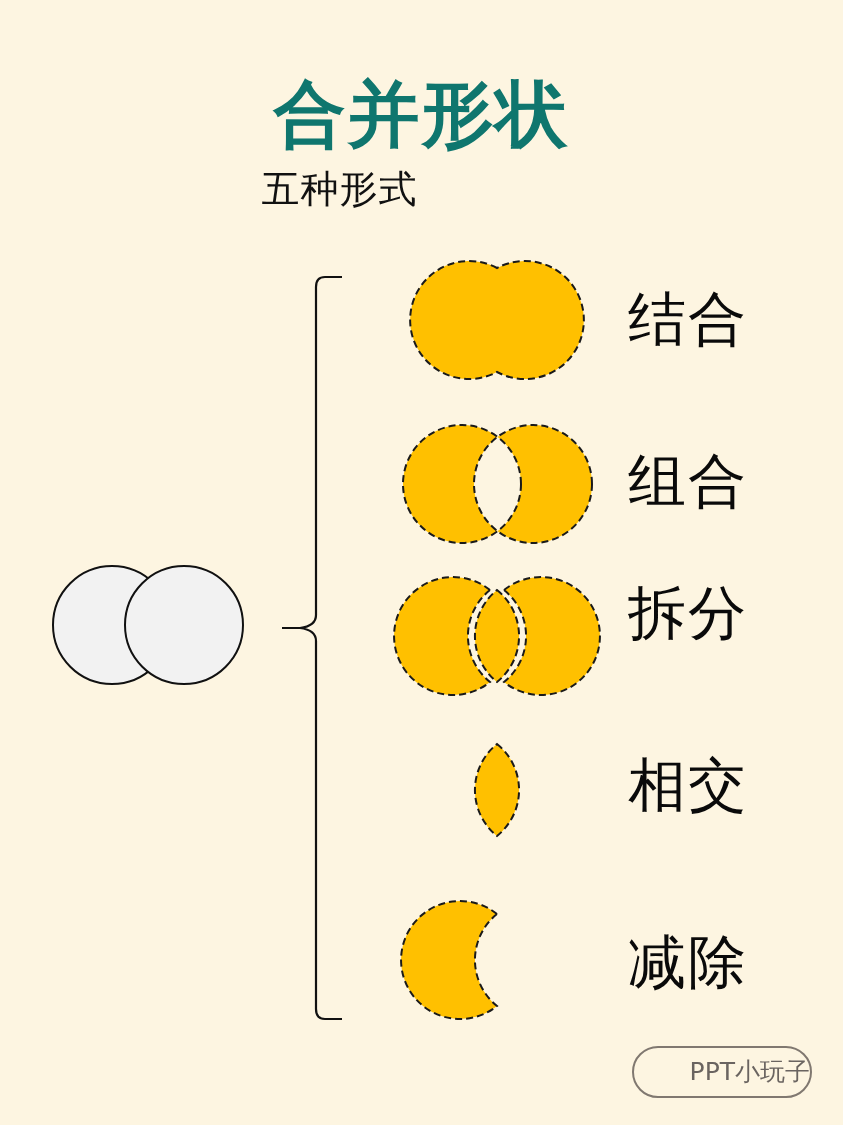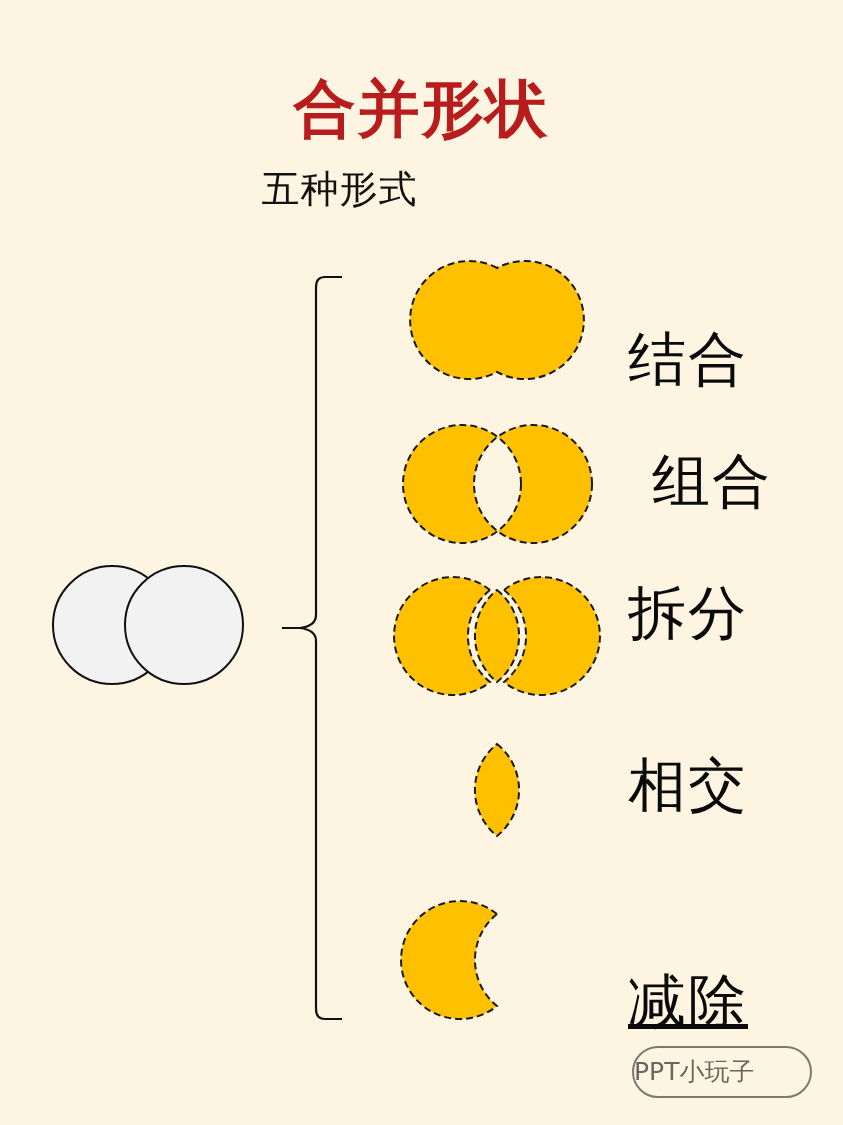--- a/index.html
+++ b/index.html
@@ -1,25 +1,25 @@
 <!DOCTYPE html>
 <html><head>
 <meta charset="utf-8">
 <style>
   html, body { margin:0; padding:0; }
   body { width:843px; height:1125px; background:#fdf5e1; position:relative; overflow:hidden;
          font-family:"DejaVu Sans", sans-serif; }
-  .title { position:absolute; left:0; width:843px; top:78px; text-align:center; font-size:62px;
-           font-weight:bold; color:#b91c1c; letter-spacing:2px; line-height:1; }
+  .title { position:absolute; left:0; width:843px; top:78px; text-align:center; font-size:72px;
+           font-weight:bold; color:#0f766e; letter-spacing:2px; line-height:1; }
   .subtitle { position:absolute; left:0; width:679px; top:170px; text-align:center; font-size:38px;
               color:#111; line-height:1; letter-spacing:1px; }
   svg.canvas { position:absolute; left:0; top:0; }
   .label { position:absolute; left:628px; font-size:58px; color:#0a0a0a; line-height:1; letter-spacing:2px; }
   .badge { position:absolute; left:632px; top:1046px; width:180px; height:52px; border:2px solid #807870;
-           border-radius:28px; box-sizing:border-box; text-align:left; line-height:48px; font-size:25px;
+           border-radius:28px; box-sizing:border-box; text-align:right; line-height:48px; font-size:25px;
            color:#6a6460; }
 </style>
 </head>
 <body>
 
 <div class="title">合并形状</div>
 <div class="subtitle">五种形式</div>
 
 <svg class="canvas" width="843" height="1125" viewBox="0 0 843 1125">
   <defs>
@@ -59,19 +59,19 @@
 
   <g>
     <path d="M497 744 A59 59 0 0 1 497 836 A59 59 0 0 1 497 744 Z" fill="#ffc000" stroke="#1a1a1a" stroke-width="2" stroke-dasharray="7 4"></path>
   </g>
 
   <g>
     <path d="M497 914 A59 59 0 1 0 497 1006 A59 59 0 0 1 497 914 Z" fill="#ffc000" stroke="#1a1a1a" stroke-width="2" stroke-dasharray="7 4"></path>
   </g>
 </svg>
 
-<div class="label" style="top:290px;margin-top:40px;">结合</div>
-<div class="label" style="top:452px;margin-left:24px;">组合</div>
+<div class="label" style="top:290px;">结合</div>
+<div class="label" style="top:452px;">组合</div>
 <div class="label" style="top:584px;">拆分</div>
 <div class="label" style="top:756px;">相交</div>
-<div class="label" style="top:972px;text-decoration:underline;">减除</div>
+<div class="label" style="top:933px;">减除</div>
 
 <div class="badge">PPT小玩子</div>
 
 </body></html>

